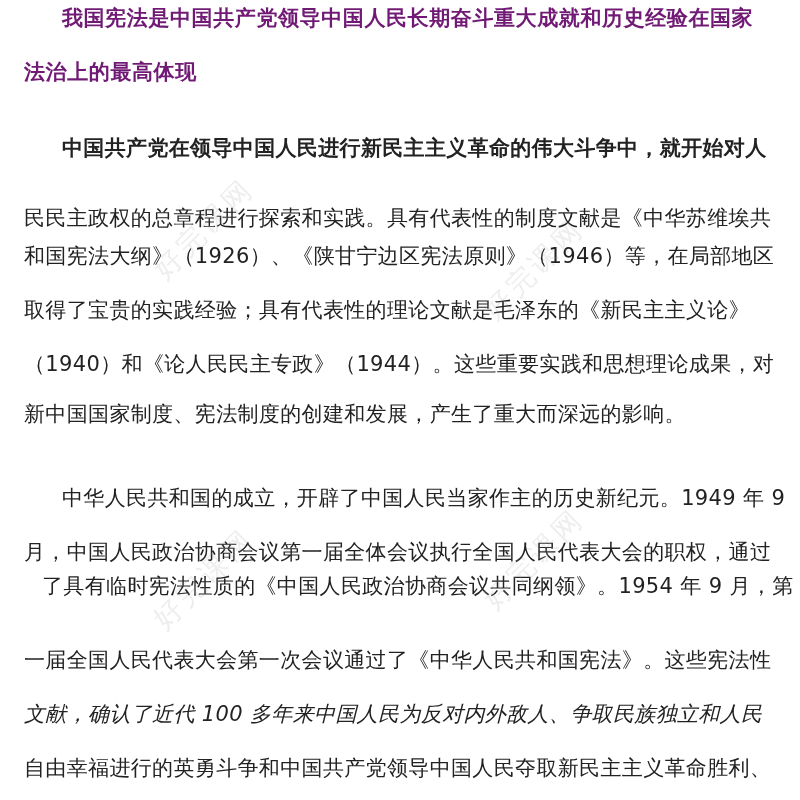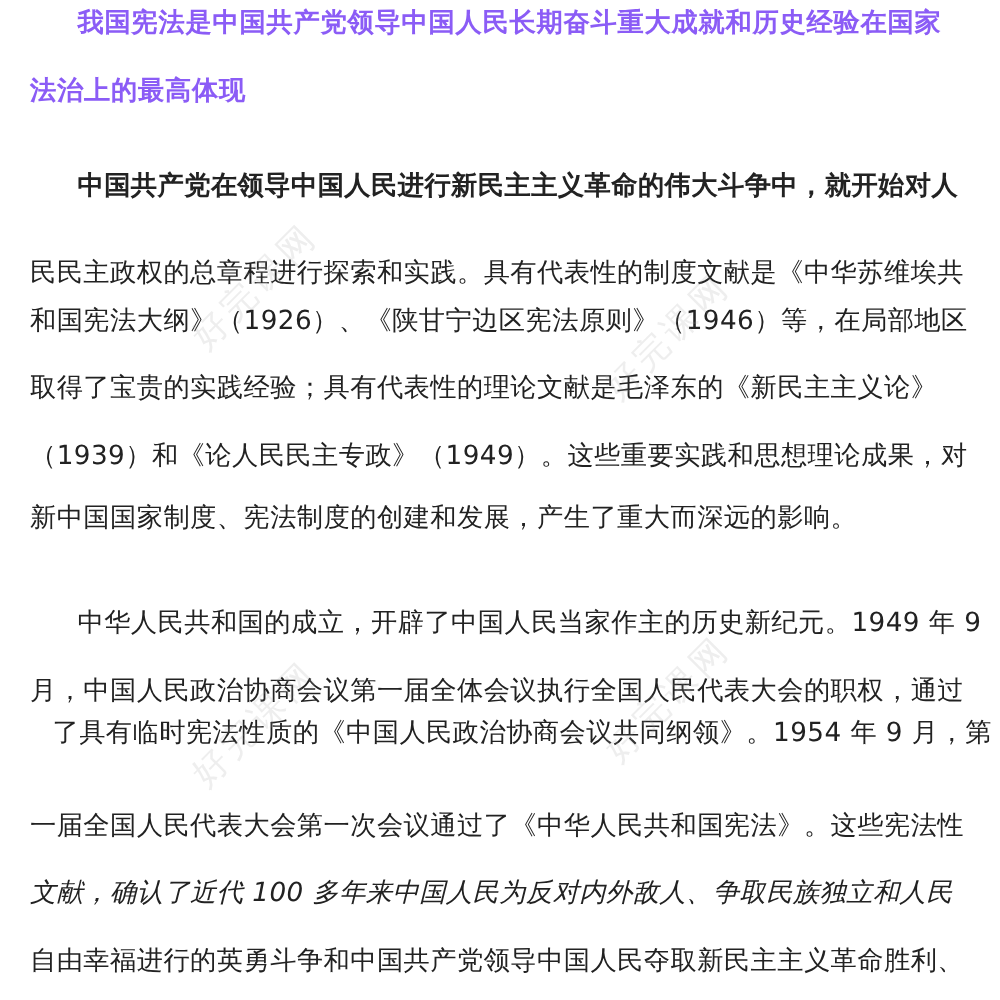--- a/index.html
+++ b/index.html
@@ -1,37 +1,37 @@
 <!DOCTYPE html>
 <html><head>
 <meta charset="utf-8">
 <style>
   html, body { margin: 0; padding: 0; background: #ffffff; }
   body { width: 800px; height: 800px; overflow: hidden; position: relative;
          font-family: "DejaVu Sans", "Liberation Sans", sans-serif; color: #222222; }
   .page { position: absolute; left: 24px; top: 0; width: 756px; }
   .line { position: absolute; left: 0; white-space: nowrap; font-size: 21px; letter-spacing: 0.35px; line-height: 24px; }
-  .bold { font-weight: bold; color: #8b5cf6; letter-spacing: 0.6px; }
+  .bold { font-weight: bold; color: #701a75; letter-spacing: 0.6px; }
   .indent { left: 38px; }
   .wm { position: absolute; color: rgba(160,160,160,0.18); font-size: 28px; transform: rotate(-45deg);
         white-space: nowrap; pointer-events: none; letter-spacing: 4px; }
 </style>
 </head>
 <body>
 
 <div class="page">
   <div class="line bold indent" style="top:6px;">我国宪法是中国共产党领导中国人民长期奋斗重大成就和历史经验在国家</div>
   <div class="line bold" style="top:60px;">法治上的最高体现</div>
 
   <div>
     <div class="line indent" style="top:136px;font-weight:bold;">中国共产党在领导中国人民进行新民主主义革命的伟大斗争中，就开始对人</div>
     <div class="line" style="top:190px;margin-top:16px;">民民主政权的总章程进行探索和实践。具有代表性的制度文献是《中华苏维埃共</div>
     <div class="line" style="top:244px;">和国宪法大纲》（1926）、《陕甘宁边区宪法原则》（1946）等，在局部地区</div>
     <div class="line" style="top:298px;">取得了宝贵的实践经验；具有代表性的理论文献是毛泽东的《新民主主义论》</div>
-    <div class="line" style="top:352px;">（1939）和《论人民民主专政》（1949）。这些重要实践和思想理论成果，对</div>
+    <div class="line" style="top:352px;">（1940）和《论人民民主专政》（1944）。这些重要实践和思想理论成果，对</div>
     <div class="line" style="top:402px;">新中国国家制度、宪法制度的创建和发展，产生了重大而深远的影响。</div>
   </div>
 
   <div>
     <div class="line indent" style="top:486px;">中华人民共和国的成立，开辟了中国人民当家作主的历史新纪元。1949 年 9</div>
     <div class="line" style="top:540px;">月，中国人民政治协商会议第一届全体会议执行全国人民代表大会的职权，通过</div>
     <div class="line" style="top:574px;margin-left:18px;">了具有临时宪法性质的《中国人民政治协商会议共同纲领》。1954 年 9 月，第</div>
     <div class="line" style="top:648px;">一届全国人民代表大会第一次会议通过了《中华人民共和国宪法》。这些宪法性</div>
     <div class="line" style="top:702px;font-style:italic;">文献，确认了近代 100 多年来中国人民为反对内外敌人、争取民族独立和人民</div>
     <div class="line" style="top:756px;">自由幸福进行的英勇斗争和中国共产党领导中国人民夺取新民主主义革命胜利、</div>

